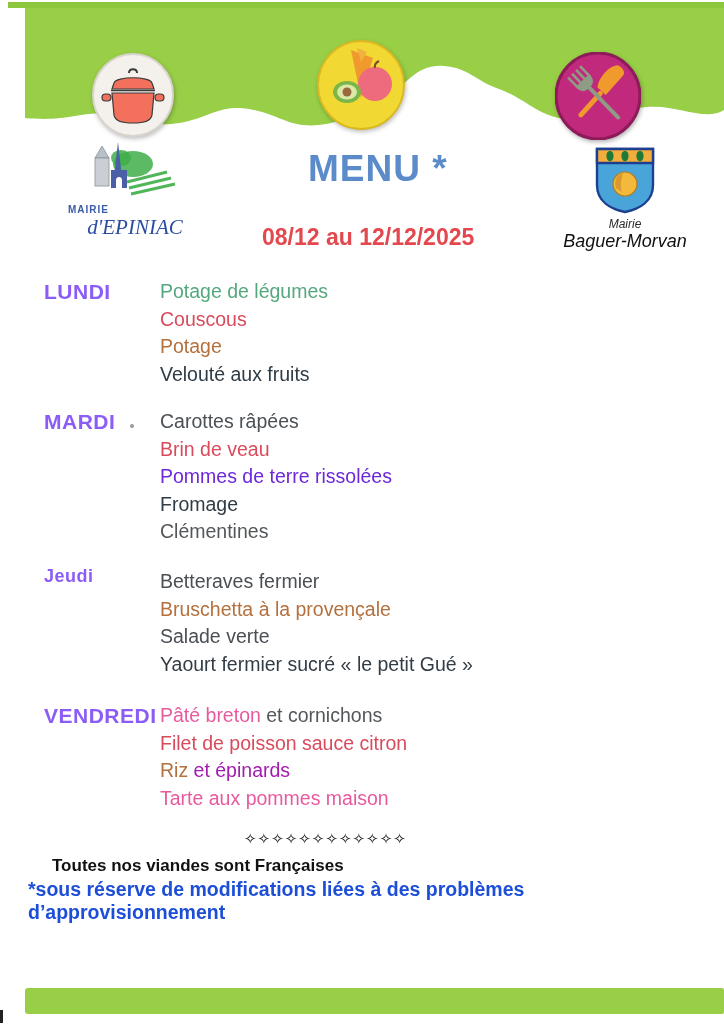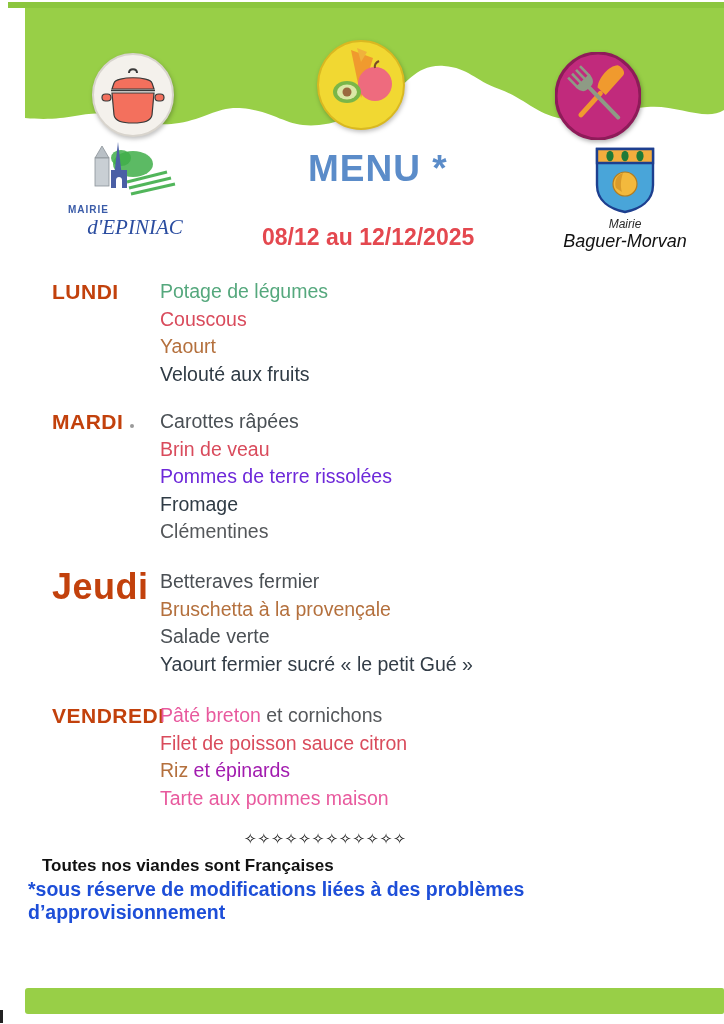--- a/index.html
+++ b/index.html
@@ -24,28 +24,28 @@
   .menu-title{position:absolute;left:308px;top:148px;font-size:37px;font-weight:bold;letter-spacing:1px;}
   .date-range{position:absolute;left:262px;top:224px;font-size:23px;font-weight:bold;}
 
   .logo-right{position:absolute;left:540px;top:146px;width:170px;text-align:center;}
   .logo-right svg{display:block;margin:0 auto;}
   .logo-right .mairie2{font-size:12px;font-style:italic;color:#2a2a2a;margin-top:3px;}
   .logo-right .baguer{font-size:18px;font-style:italic;color:#111;letter-spacing:0px;}
 
   
   .day-row{position:absolute;left:40px;width:640px;}
-  .day-label{position:absolute;left:12px;top:2px;font-weight:bold;color:#c2410c;font-size:21px;letter-spacing:.5px;}
-  .day-label.big{font-size:36px;top:-2px;}
+  .day-label{position:absolute;left:4px;top:2px;font-weight:bold;color:#8b5cf6;font-size:21px;letter-spacing:.5px;}
+  .day-label.big{font-size:18px;top:-2px;}
   .day-items{position:absolute;left:120px;top:0;}
   .menu-item{font-size:19.5px;line-height:27.5px;white-space:nowrap;}
 
   
   .separator{position:absolute;left:244px;top:830px;font-size:15px;color:#1a1a1a;letter-spacing:1px;}
-  .footer-black{position:absolute;left:42px;top:856px;font-size:17px;font-weight:bold;}
+  .footer-black{position:absolute;left:52px;top:856px;font-size:17px;font-weight:bold;}
   .footer-blue{position:absolute;left:28px;top:878px;font-size:19.5px;font-weight:bold;}
   .bottom-band{position:absolute;left:25px;top:988px;width:699px;height:26px;border-radius:3px 2px 2px 3px;}
   .scan-tick{position:absolute;left:0;top:1010px;width:3px;height:13px;background:#222;}
   .scan-dot{position:absolute;left:130px;top:424px;width:4px;height:4px;border-radius:50%;background:#9a9a9a;}
 </style>
 </head>
 <body>
 
 <div class="page">
 
@@ -146,21 +146,21 @@
     </svg>
     <div class="mairie2">Mairie</div>
     <div class="baguer">Baguer-Morvan</div>
   </div>
 
   <div class="day-row" style="top:278px">
     <div class="day-label">LUNDI</div>
     <div class="day-items">
         <div class="menu-item"><span style="color: rgb(85, 168, 125);">Potage de légumes</span></div>
         <div class="menu-item"><span style="color: rgb(217, 75, 92);">Couscous</span></div>
-        <div class="menu-item"><span style="color: rgb(180, 112, 61);">Yaourt</span></div>
+        <div class="menu-item"><span style="color: rgb(180, 112, 61);">Potage</span></div>
         <div class="menu-item"><span style="color: rgb(47, 59, 69);">Velouté aux fruits</span></div>
       </div>
   </div>
   <div class="day-row" style="top:408px">
     <div class="day-label">MARDI</div>
     <div class="day-items">
         <div class="menu-item"><span style="color: rgb(74, 80, 85);">Carottes râpées</span></div>
         <div class="menu-item"><span style="color: rgb(217, 75, 92);">Brin de veau</span></div>
         <div class="menu-item"><span style="color: #6d28d9;">Pommes de terre rissolées</span></div>
         <div class="menu-item"><span style="color: rgb(47, 59, 69);">Fromage</span></div>

